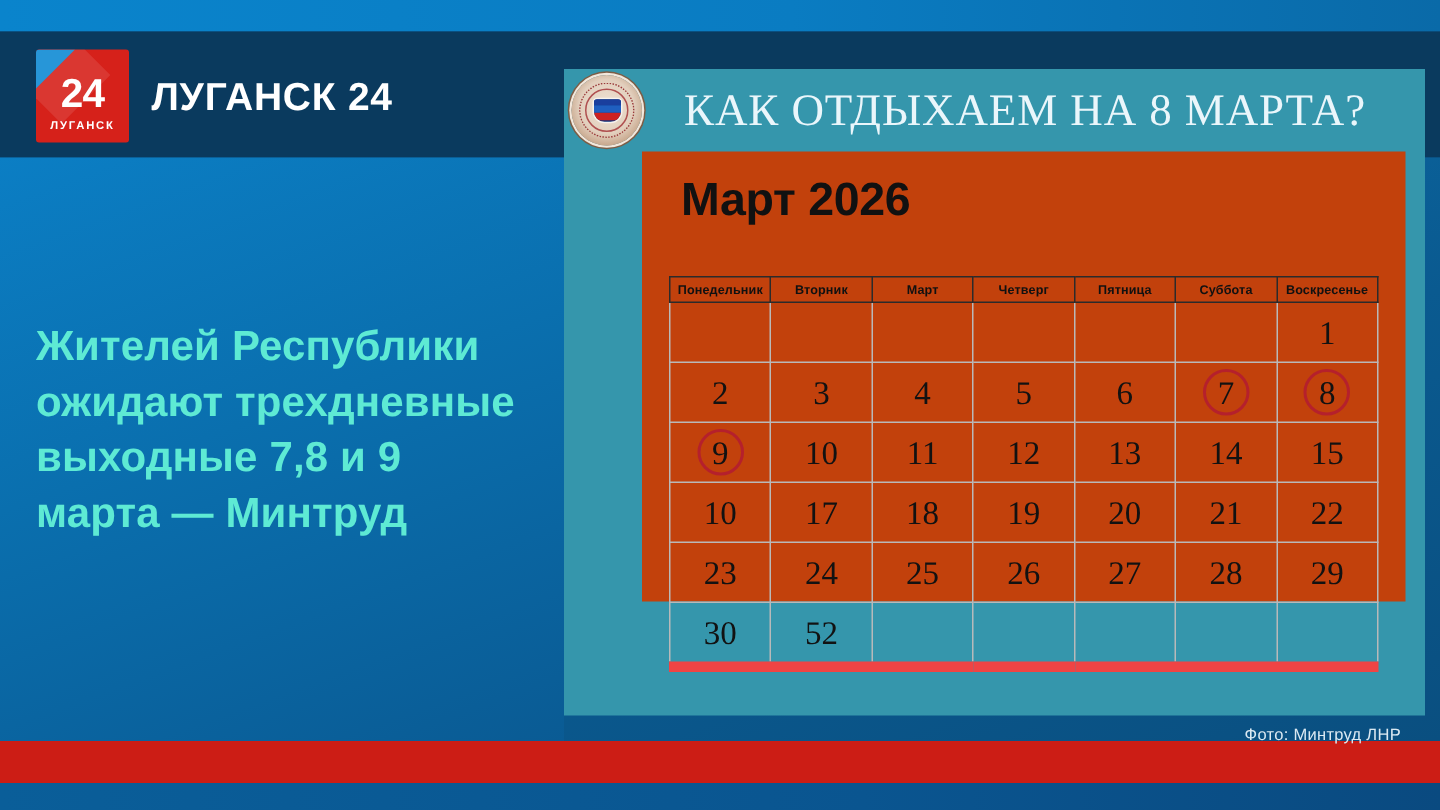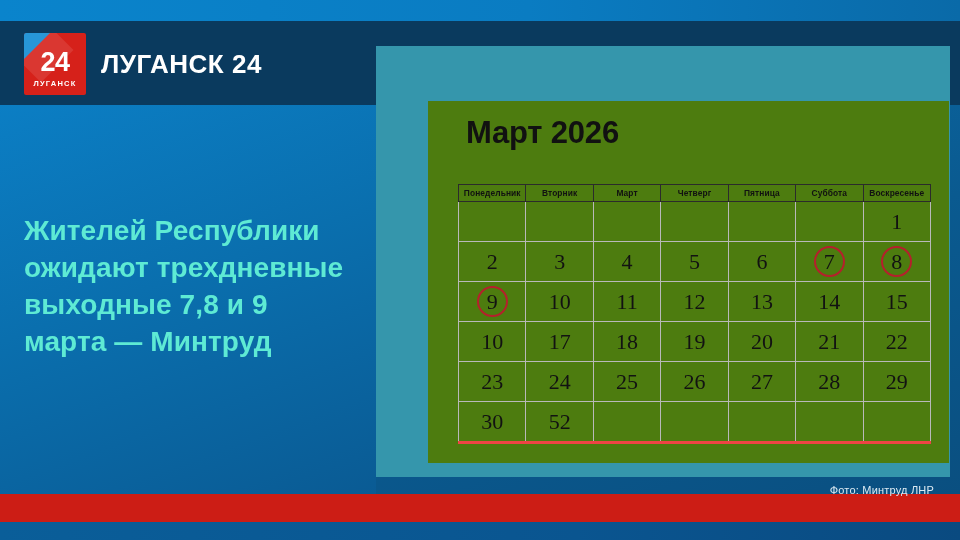--- a/index.html
+++ b/index.html
@@ -113,44 +113,43 @@
   .emblem .shield .s1{background:#1a3f9e;}
   .emblem .shield .s2{background:#1f5fc0;}
   .emblem .shield .s3{background:#cc2222;}
   .panel-title{
     color:#eaf6fb;font-family:"Liberation Serif", serif;
     font-size:30px;letter-spacing:.6px;margin-left:28px;white-space:nowrap;
   }
 
   
   .card{
-    position:absolute;left:52px;top:55px;width:509px;height:362px;
-    background:#4d7c0f;
-    padding-left:12px;
+    position:absolute;left:52px;top:55px;width:509px;height:300px;
+    background:#c2410c;
   }
   .cal-title{
     color:#111;font-size:31px;font-weight:800;
     padding:14px 0 6px 26px;letter-spacing:-.2px;
   }
   .cal-wrap{padding:0 18px;}
   table.cal{
     border-collapse:collapse;width:100%;table-layout:fixed;margin-top:27px;
   }
   table.cal th{
     border:1px solid #2b2b2b;
     font-size:8.4px;font-weight:700;color:#111;
     padding:3px 0;text-align:center;letter-spacing:.1px;
   }
   table.cal td{
     border:1px solid #b9b9b9;
     height:37px;text-align:center;vertical-align:middle;
     font-family:"Liberation Serif", serif;
     font-size:22px;color:#121212;
   }
-  table.cal tr:last-child td{border-bottom:3px solid #ef4444;}
+  table.cal tr:last-child td{border-bottom:7px solid #ef4444;}
   .circled{
     display:inline-flex;align-items:center;justify-content:center;
     width:31px;height:31px;border-radius:50%;
     border:2.6px solid #b5202c;box-sizing:border-box;
     line-height:1;
   }
   .credit{
     position:absolute;right:26px;top:484px;
     color:#dbe9f2;font-size:11px;letter-spacing:.2px;
   }
@@ -173,20 +172,32 @@
       <span class="logo-24">24</span>
       <span class="logo-sub">ЛУГАНСК</span>
     </div>
     <span class="logo-text">ЛУГАНСК 24</span>
   </div>
 
   <div class="headline">Жителей Республики ожидают трехдневные выходные 7,8 и 9 марта — Минтруд</div>
 
   <div class="teal-panel">
 
+    <div class="panel-head">
+      <div class="emblem">
+        <span class="ring"></span>
+        <span class="ring2"></span>
+        <span class="shield">
+          <i class="s1"></i>
+            <i class="s2"></i>
+            <i class="s3"></i>
+        </span>
+      </div>
+      <div class="panel-title">КАК ОТДЫХАЕМ НА 8 МАРТА?</div>
+    </div>
 
     <div class="card">
       <div class="cal-title">Март 2026</div>
       <div class="cal-wrap">
         <table class="cal">
           <thead>
             <tr id="cal-head">
                 <th>Понедельник</th>
                 <th>Вторник</th>
                 <th>Март</th>

